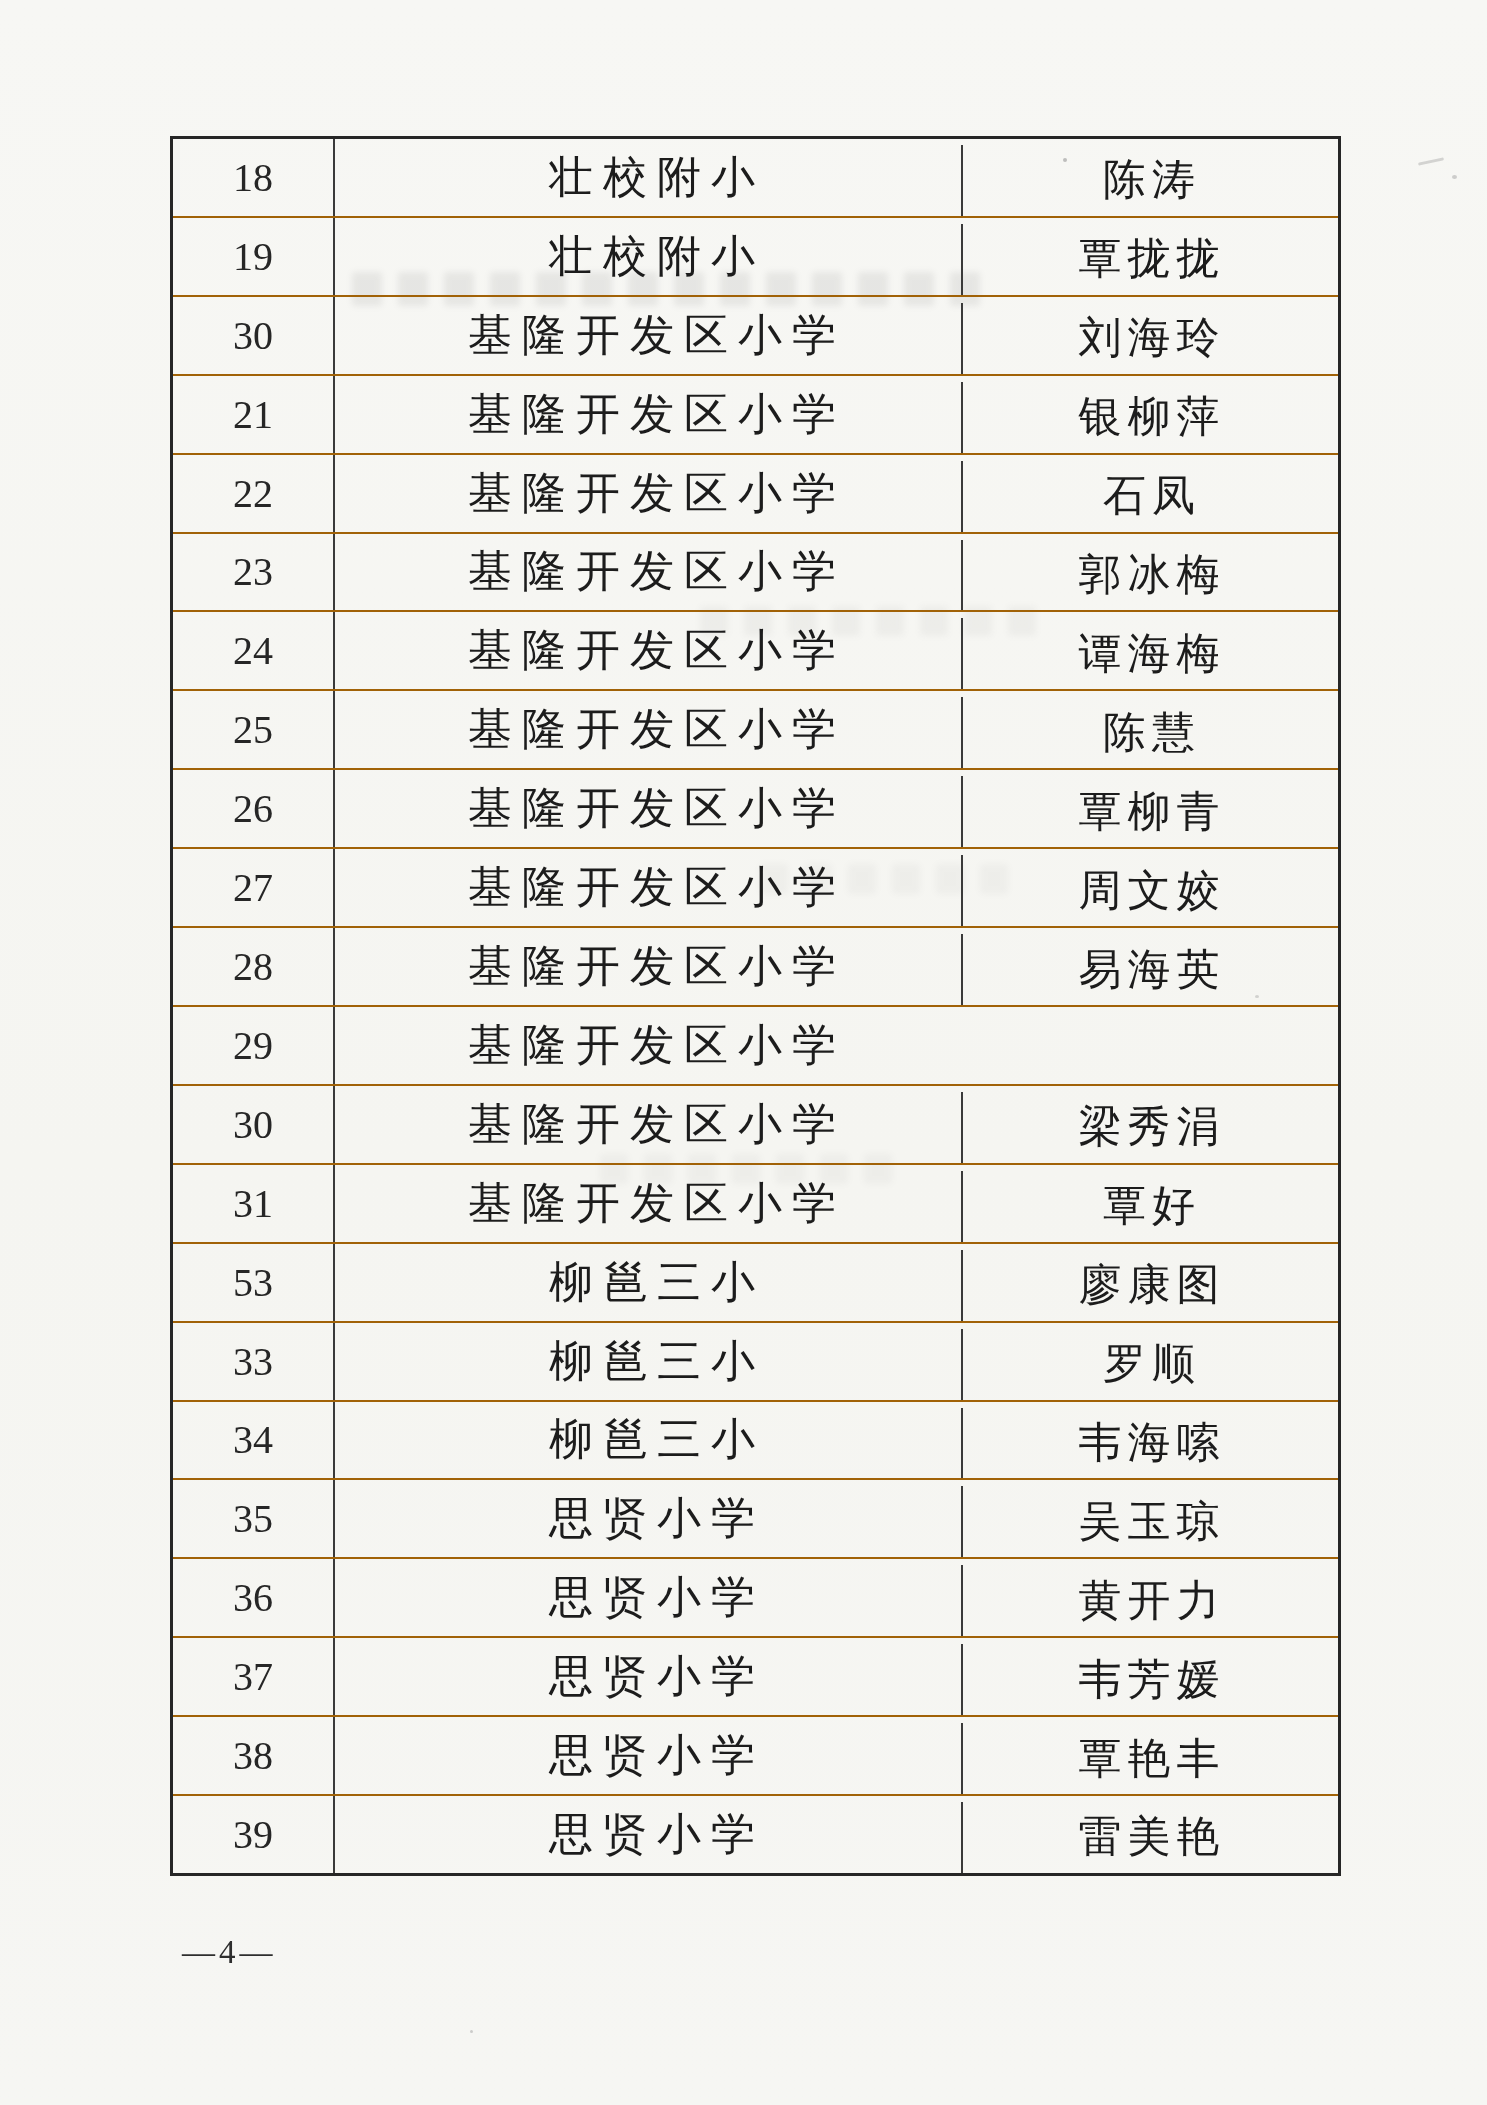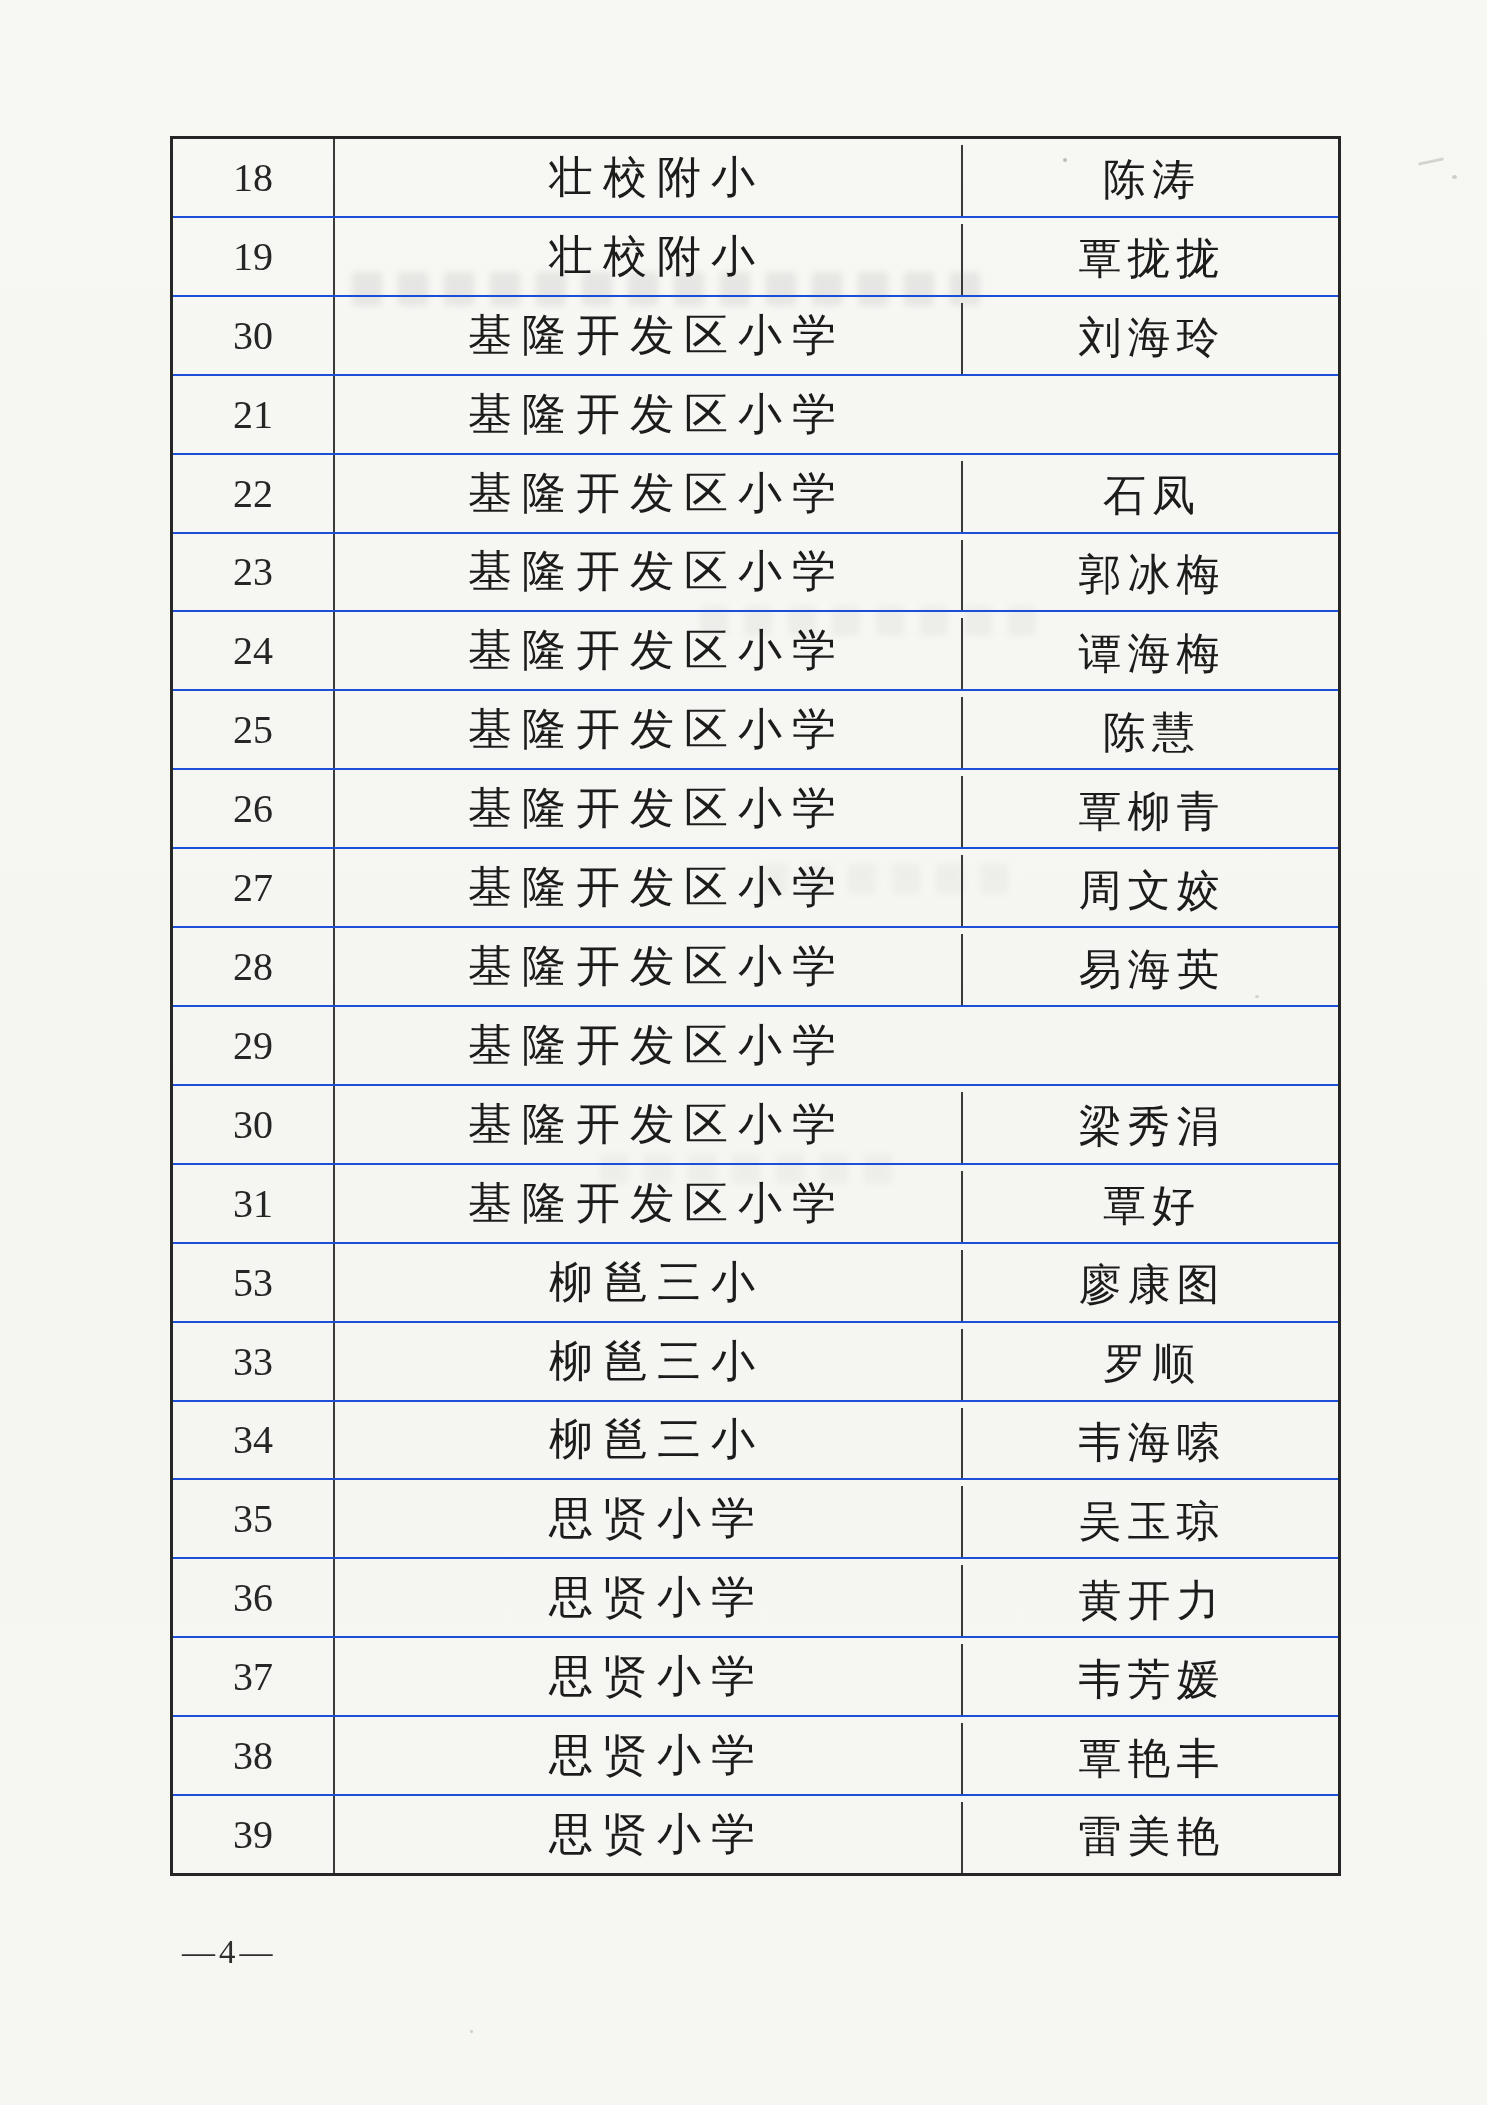--- a/index.html
+++ b/index.html
@@ -8,21 +8,21 @@
     background:linear-gradient(180deg,#f7f7f4 0%,#f5f5f1 55%,#f6f6f3 100%);
     font-family:"Liberation Serif","DejaVu Serif",serif;
   }
   .page{position:absolute;inset:0;border-radius:23px;}
   
   .roster{
     position:absolute;left:170px;top:136px;width:1171px;height:1740px;
     border:3px solid #262626;display:flex;flex-direction:column;
     box-sizing:border-box;z-index:2;
   }
-  .tr{flex:1;display:flex;border-top:2px solid #1d4ed8;box-sizing:border-box;}
+  .tr{flex:1;display:flex;border-top:2px solid #a16207;box-sizing:border-box;}
   .tr:first-child{border-top:none;}
   .td{display:flex;align-items:center;justify-content:center;box-sizing:border-box;
       color:#1c1c1c;white-space:nowrap;}
   .c-no{width:160px;font-size:40px;color:#262626;}
   .c-school{width:628px;border-left:2px solid #3a3a3a;font-size:44px;
             letter-spacing:10px;padding-left:18px;}
   .c-name{flex:1;border-left:2px solid #3a3a3a;font-size:43px;
           letter-spacing:6px;padding-left:3px;margin-top:6px;}
   
   .footer{
@@ -118,20 +118,21 @@
 
     <div class="tr">
       <div class="td c-no">30</div>
       <div class="td c-school">基隆开发区小学</div>
       <div class="td c-name">刘海玲</div>
     </div>
 
     <div class="tr">
       <div class="td c-no">21</div>
       <div class="td c-school">基隆开发区小学</div>
+      <div class="td c-name">银柳萍</div>
     </div>
 
     <div class="tr">
       <div class="td c-no">22</div>
       <div class="td c-school">基隆开发区小学</div>
       <div class="td c-name">石凤</div>
     </div>
 
     <div class="tr">
       <div class="td c-no">23</div>

